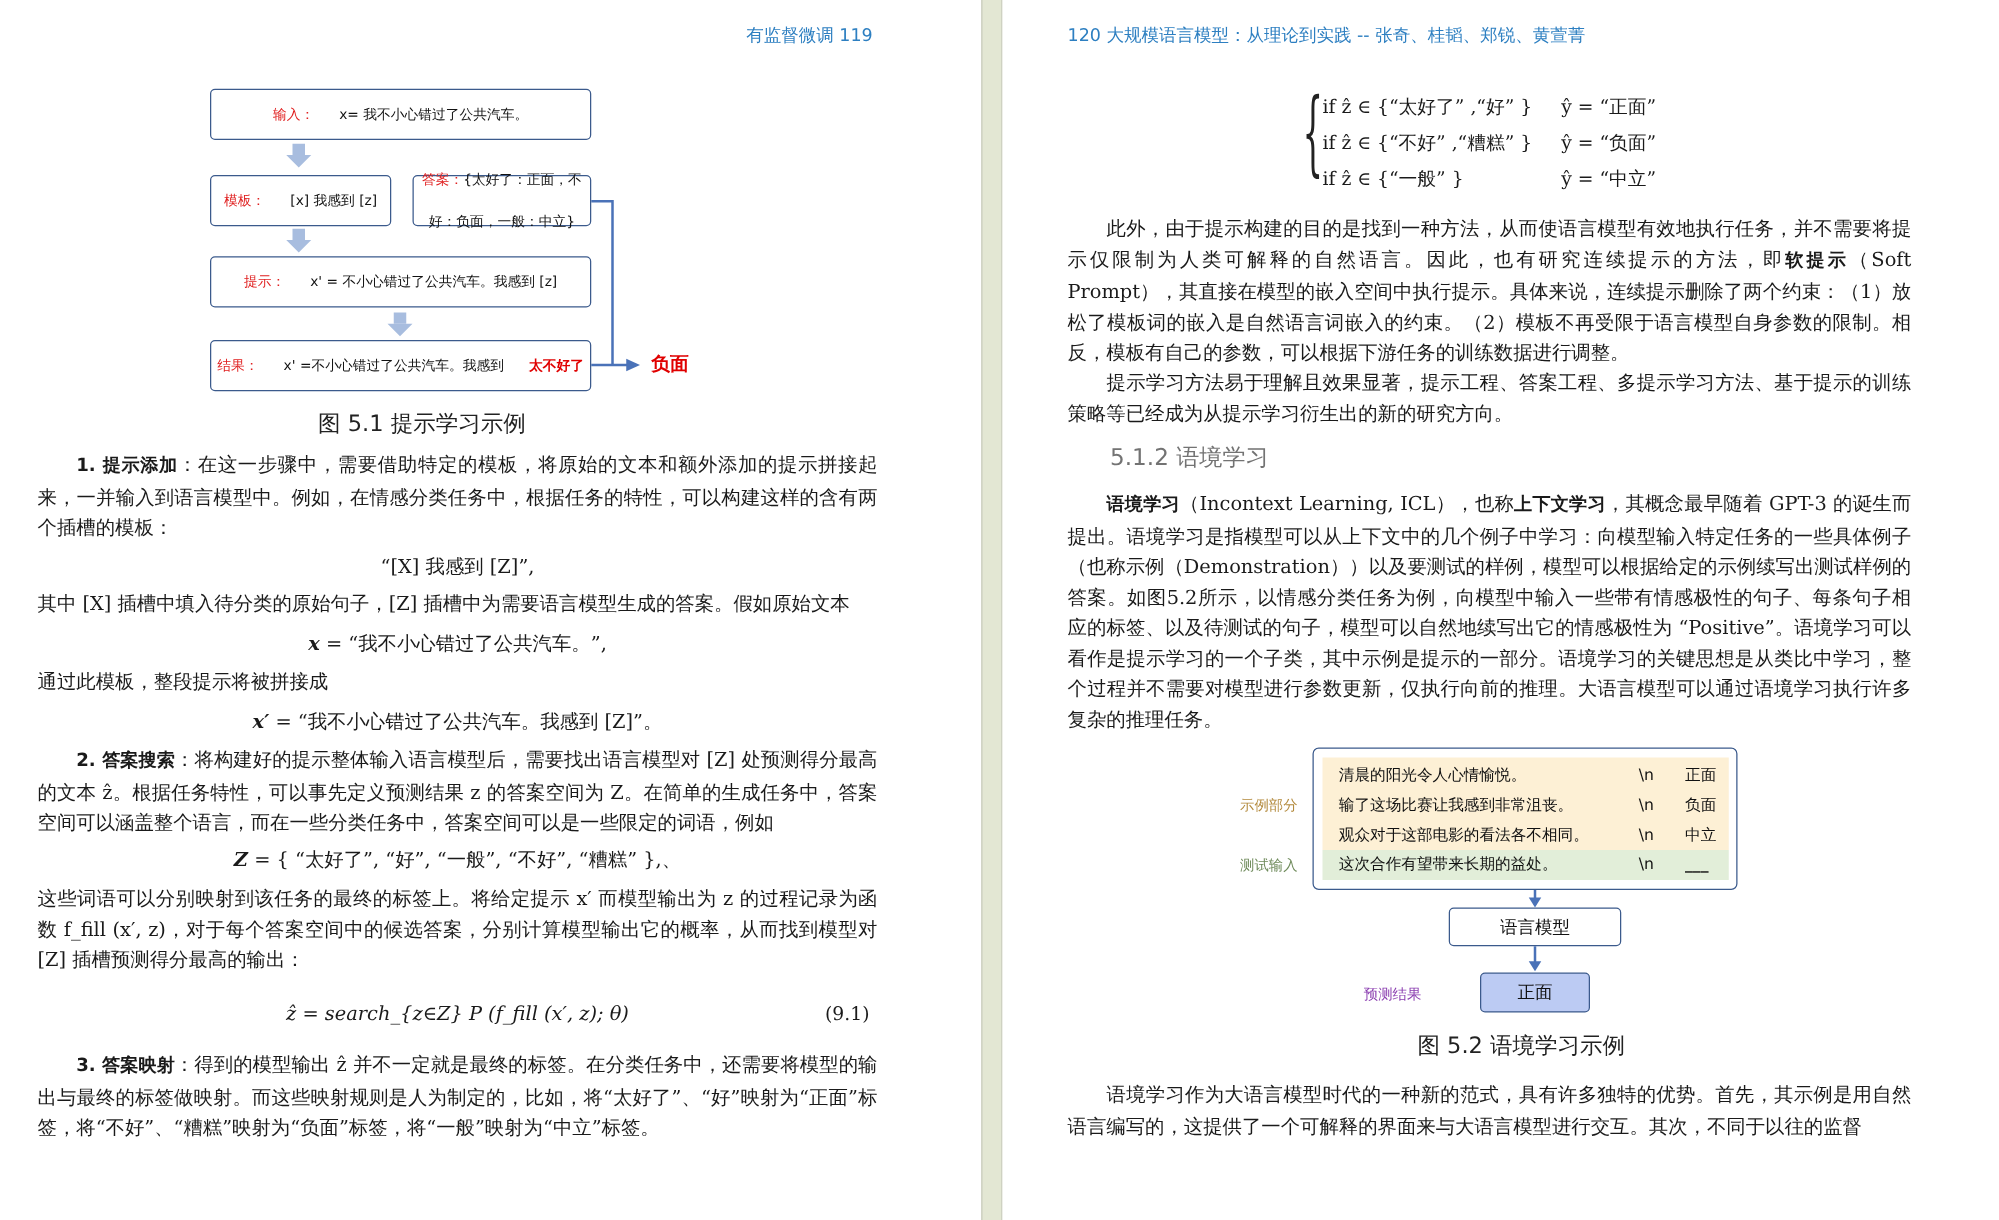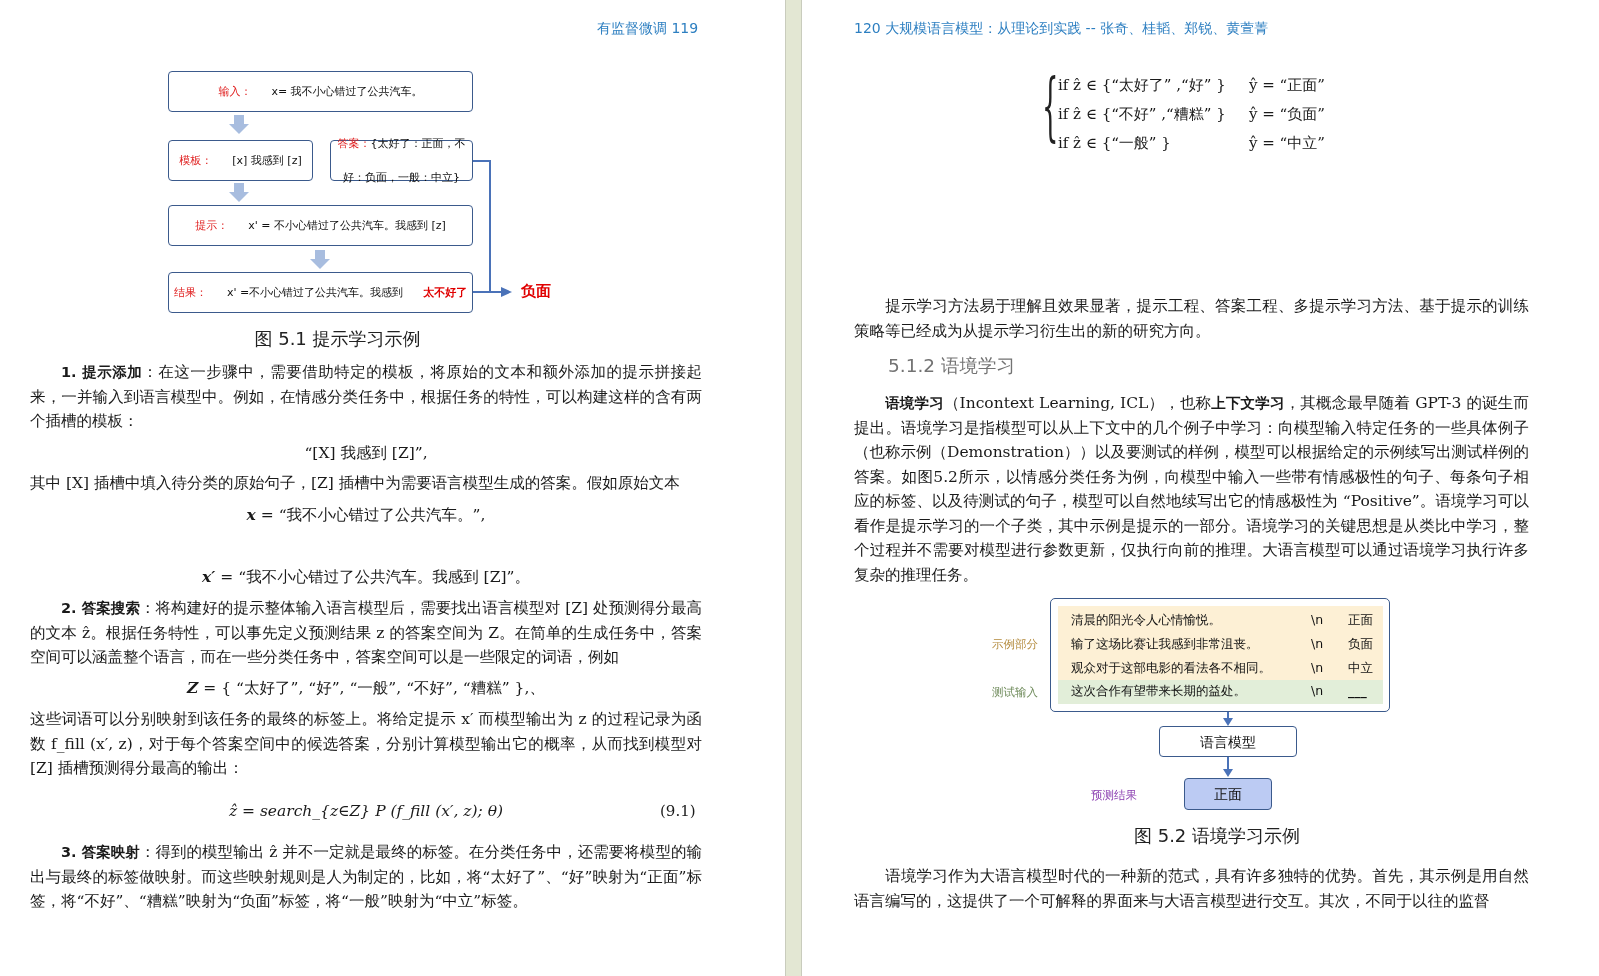--- a/index.html
+++ b/index.html
@@ -92,20 +92,21 @@
     <div style="position:absolute;left:501px;top:287px;width:0;height:0;border-top:5px solid transparent;border-bottom:5px solid transparent;border-left:11px solid #4a72b8;"></div>
     <div style="position:absolute;left:521px;top:282px;font-family:'DejaVu Sans',sans-serif;font-size:15px;font-weight:bold;color:#e00000;">负面</div>
 
     <div class="caption" style="left:170px;top:327px;width:335px;">图 5.1    提示学习示例</div>
   </div>
 
   <p class="para" style="left:30px;top:360px;width:672px;"><span class="indent"></span><span class="b">1. 提示添加</span><span>：在这一步骤中，需要借助特定的模板，将原始的文本和额外添加的提示拼接起来，一并输入到语言模型中。例如，在情感分类任务中，根据任务的特性，可以构建这样的含有两个插槽的模板：</span></p>
   <div class="center-line" style="left:30px;top:441px;width:672px;">“[X] 我感到 [Z]”,</div>
   <p class="para" style="left:30px;top:471px;width:672px;">其中 [X] 插槽中填入待分类的原始句子，[Z] 插槽中为需要语言模型生成的答案。假如原始文本</p>
   <div class="center-line" style="left:30px;top:503px;width:672px;"><span class="ital">x</span><span> = “我不小心错过了公共汽车。”,</span></div>
+  <p class="para" style="left:30px;top:533px;width:672px;">通过此模板，整段提示将被拼接成</p>
   <div class="center-line" style="left:30px;top:565px;width:672px;"><span class="ital">x′</span><span> = “我不小心错过了公共汽车。我感到 [Z]”。</span></div>
 
   <p class="para" style="left:30px;top:596px;width:672px;"><span class="indent"></span><span class="b">2. 答案搜索</span><span>：将构建好的提示整体输入语言模型后，需要找出语言模型对 [Z] 处预测得分最高的文本 ẑ。根据任务特性，可以事先定义预测结果 z 的答案空间为 Z。在简单的生成任务中，答案空间可以涵盖整个语言，而在一些分类任务中，答案空间可以是一些限定的词语，例如</span></p>
   <div class="center-line" style="left:30px;top:676px;width:672px;"><span class="ital">Z</span><span> = { “太好了”, “好”, “一般”, “不好”, “糟糕” },、</span></div>
   <p class="para" style="left:30px;top:707px;width:672px;">这些词语可以分别映射到该任务的最终的标签上。将给定提示 x′ 而模型输出为 z 的过程记录为函数 f_fill (x′, z)，对于每个答案空间中的候选答案，分别计算模型输出它的概率，从而找到模型对 [Z] 插槽预测得分最高的输出：</p>
   <div class="center-line" style="left:30px;top:799px;width:672px;font-style:italic;">ẑ = search_{z∈Z} P (f_fill (x′, z); θ)</div>
   <div style="position:absolute;left:660px;top:799px;font-size:15px;line-height:24px;">(9.1)</div>
 
   <p class="para" style="left:30px;top:840px;width:672px;"><span class="indent"></span><span class="b">3. 答案映射</span><span>：得到的模型输出 ẑ 并不一定就是最终的标签。在分类任务中，还需要将模型的输出与最终的标签做映射。而这些映射规则是人为制定的，比如，将“太好了”、“好”映射为“正面”标签，将“不好”、“糟糕”映射为“负面”标签，将“一般”映射为“中立”标签。</span></p>
 </div>
@@ -122,20 +123,21 @@
       <div>if ẑ ∈ {“不好” ,“糟糕” }</div>
       <div>if ẑ ∈ {“一般” }</div>
     </div>
     <div style="position:absolute;left:447px;top:71px;font-size:15px;line-height:29px;">
       <div>ŷ = “正面”</div>
       <div>ŷ = “负面”</div>
       <div>ŷ = “中立”</div>
     </div>
   </div>
 
+  <p class="para" style="left:52px;top:171px;width:675px;"><span class="indent"></span><span>此外，由于提示构建的目的是找到一种方法，从而使语言模型有效地执行任务，并不需要将提示仅限制为人类可解释的自然语言。因此，也有研究连续提示的方法，即</span><span class="b">软提示</span><span>（Soft Prompt），其直接在模型的嵌入空间中执行提示。具体来说，连续提示删除了两个约束：（1）放松了模板词的嵌入是自然语言词嵌入的约束。（2）模板不再受限于语言模型自身参数的限制。相反，模板有自己的参数，可以根据下游任务的训练数据进行调整。</span></p>
   <p class="para" style="left:52px;top:294px;width:675px;"><span class="indent"></span><span>提示学习方法易于理解且效果显著，提示工程、答案工程、多提示学习方法、基于提示的训练策略等已经成为从提示学习衍生出的新的研究方向。</span></p>
 
   <div style="position:absolute;left:86px;top:353px;font-family:'DejaVu Sans','Liberation Sans',sans-serif;font-size:18.5px;color:#737373;">5.1.2  语境学习</div>
 
   <p class="para" style="left:52px;top:391px;width:675px;"><span class="indent"></span><span class="b">语境学习</span><span>（Incontext Learning, ICL），也称</span><span class="b">上下文学习</span><span>，其概念最早随着 GPT-3 的诞生而提出。语境学习是指模型可以从上下文中的几个例子中学习：向模型输入特定任务的一些具体例子（也称示例（Demonstration））以及要测试的样例，模型可以根据给定的示例续写出测试样例的答案。如图5.2所示，以情感分类任务为例，向模型中输入一些带有情感极性的句子、每条句子相应的标签、以及待测试的句子，模型可以自然地续写出它的情感极性为 “Positive”。语境学习可以看作是提示学习的一个子类，其中示例是提示的一部分。语境学习的关键思想是从类比中学习，整个过程并不需要对模型进行参数更新，仅执行向前的推理。大语言模型可以通过语境学习执行许多复杂的推理任务。</span></p>
 
   <div class="caption" style="left:300px;top:824px;width:230px;">图 5.2    语境学习示例</div>
 
   <p class="para" style="left:52px;top:864px;width:675px;"><span class="indent"></span><span>语境学习作为大语言模型时代的一种新的范式，具有许多独特的优势。首先，其示例是用自然语言编写的，这提供了一个可解释的界面来与大语言模型进行交互。其次，不同于以往的监督</span></p>
 </div>

